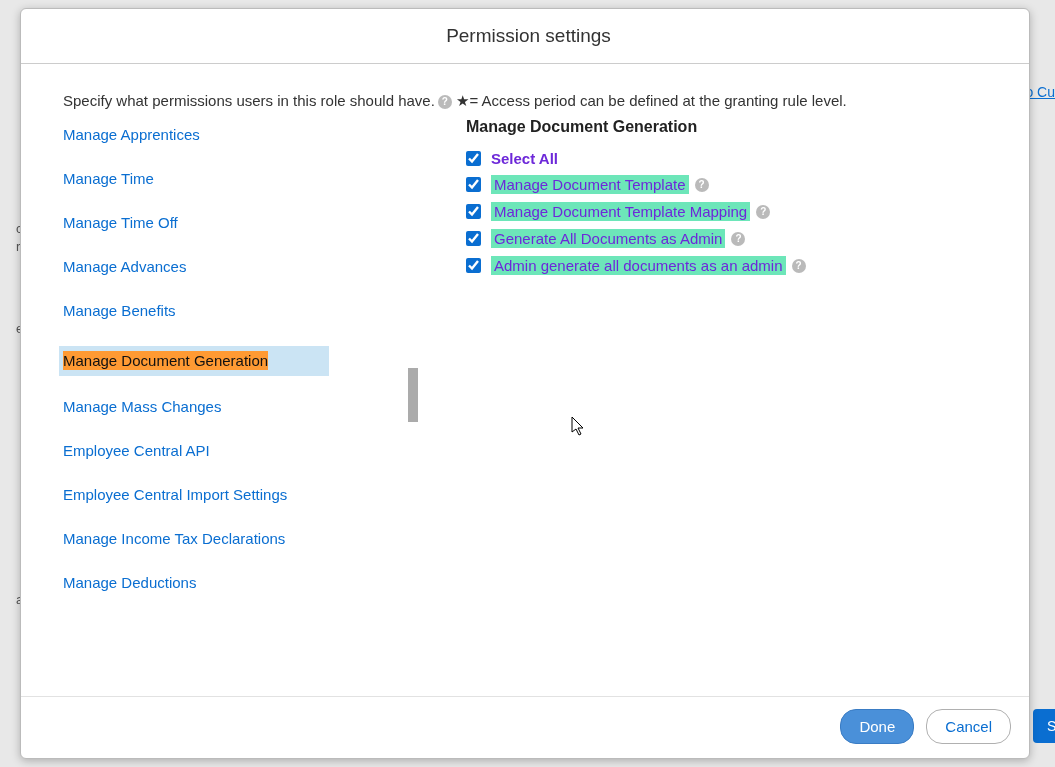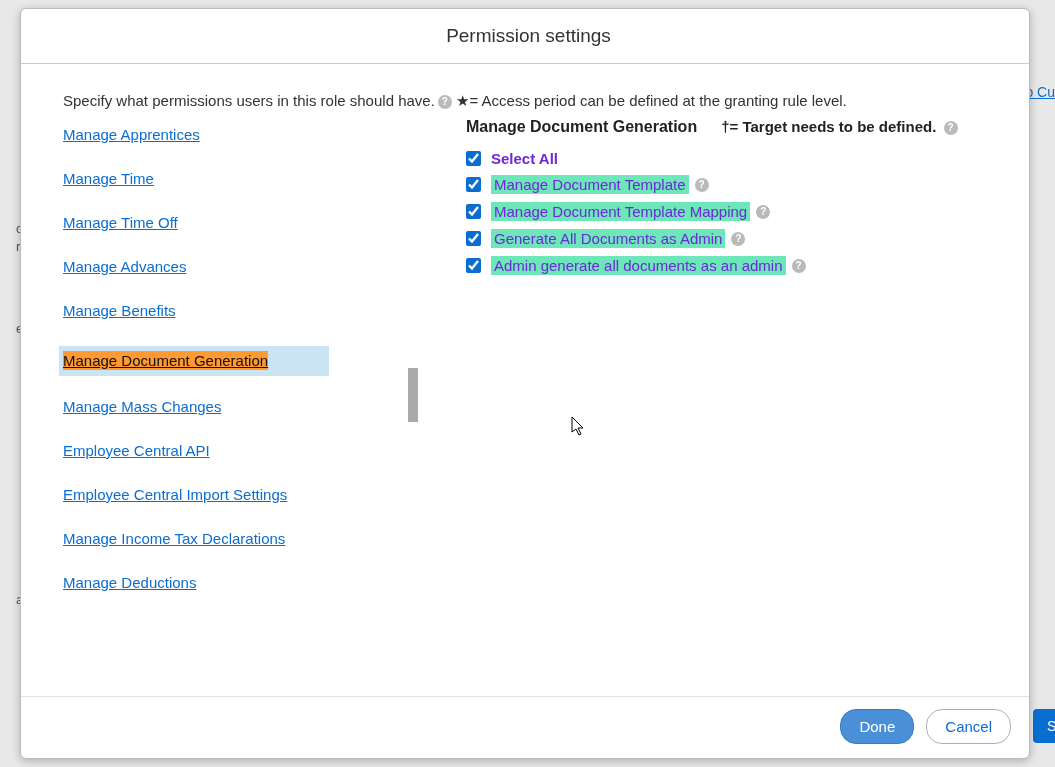--- a/index.html
+++ b/index.html
@@ -124,21 +124,20 @@
       list-style: none;
     }
     
     .category-item {
       padding: 0;
       margin-bottom: 26px;
     }
     
     .category-link {
       color: #0a6ed1;
-      text-decoration: underline;
       font-size: 15px;
       cursor: pointer;
       margin-top: 44px;
     }
     
     .category-item.active {
       background: #cbe4f4;
       padding: 6px 0 6px 0;
       margin-left: -4px;
       padding-left: 4px;
@@ -294,24 +293,20 @@
             <li class="category-item"><a class="category-link">Employee Central Import Settings</a></li>
             <li class="category-item"><a class="category-link">Manage Income Tax Declarations</a></li>
             <li class="category-item"><a class="category-link">Manage Deductions</a></li>
           </ul>
         <div class="scrollbar-track"></div>
       </div>
 
       <div class="right-col">
         <div class="section-header-row">
           <span class="section-title">Manage Document Generation</span>
-          <span class="section-note">
-            <span>†= Target needs to be defined.</span>
-            <span class="help-icon">?</span>
-          </span>
         </div>
         <ul class="perm-list" id="perm-list">
             <li class="perm-item">
               <input type="checkbox" class="perm-checkbox" checked="" style="">
               <span class="perm-label bold">Select All</span>
             </li>
             <li class="perm-item">
               <input type="checkbox" class="perm-checkbox" checked="" style="">
               <span class="perm-label highlight">Manage Document Template</span>
               <span class="help-icon" style="margin-left: 6px;">?</span>

